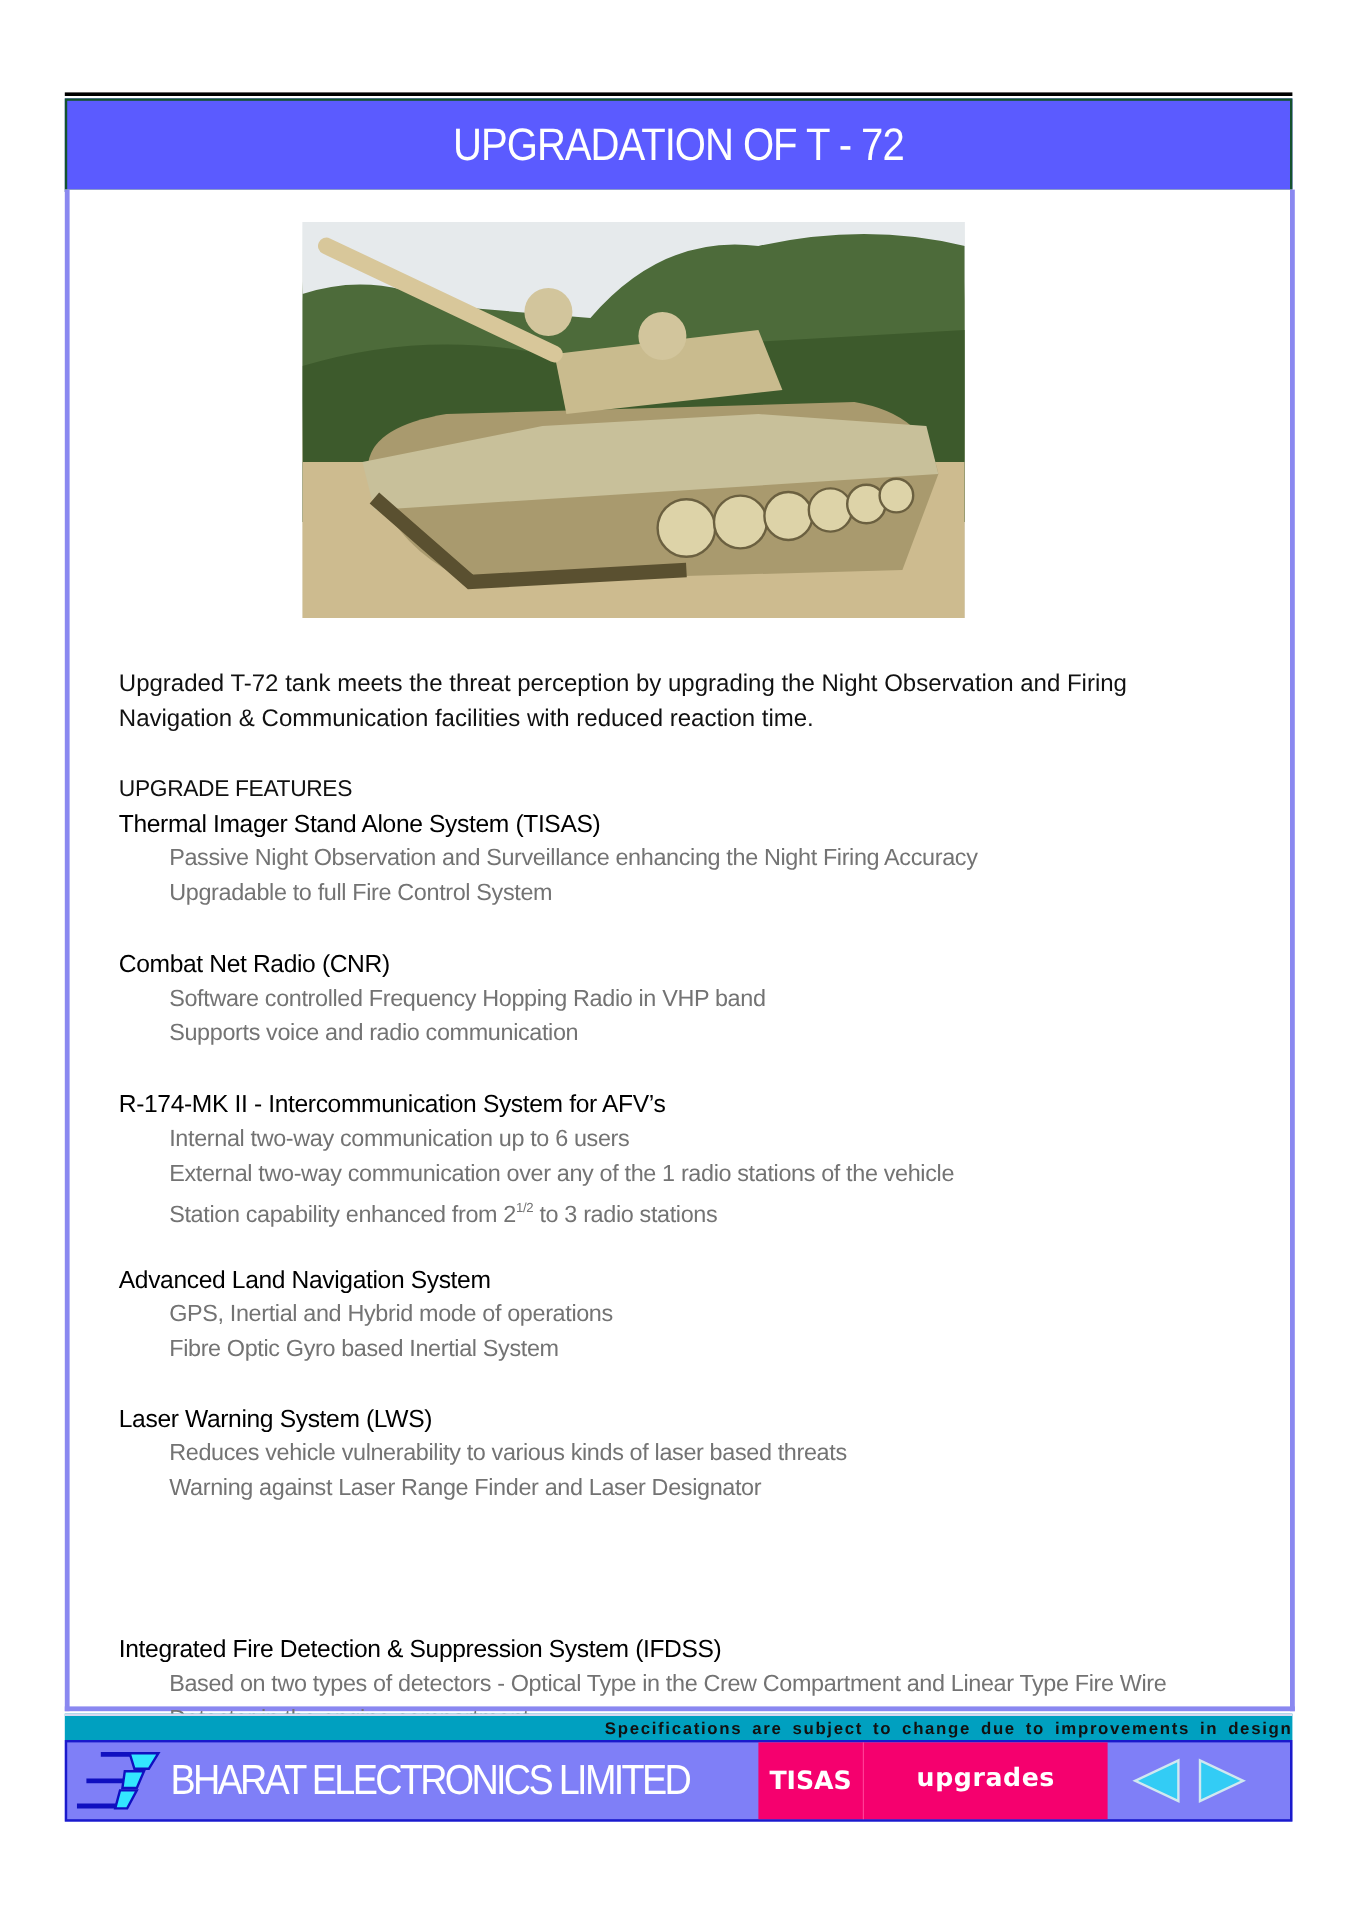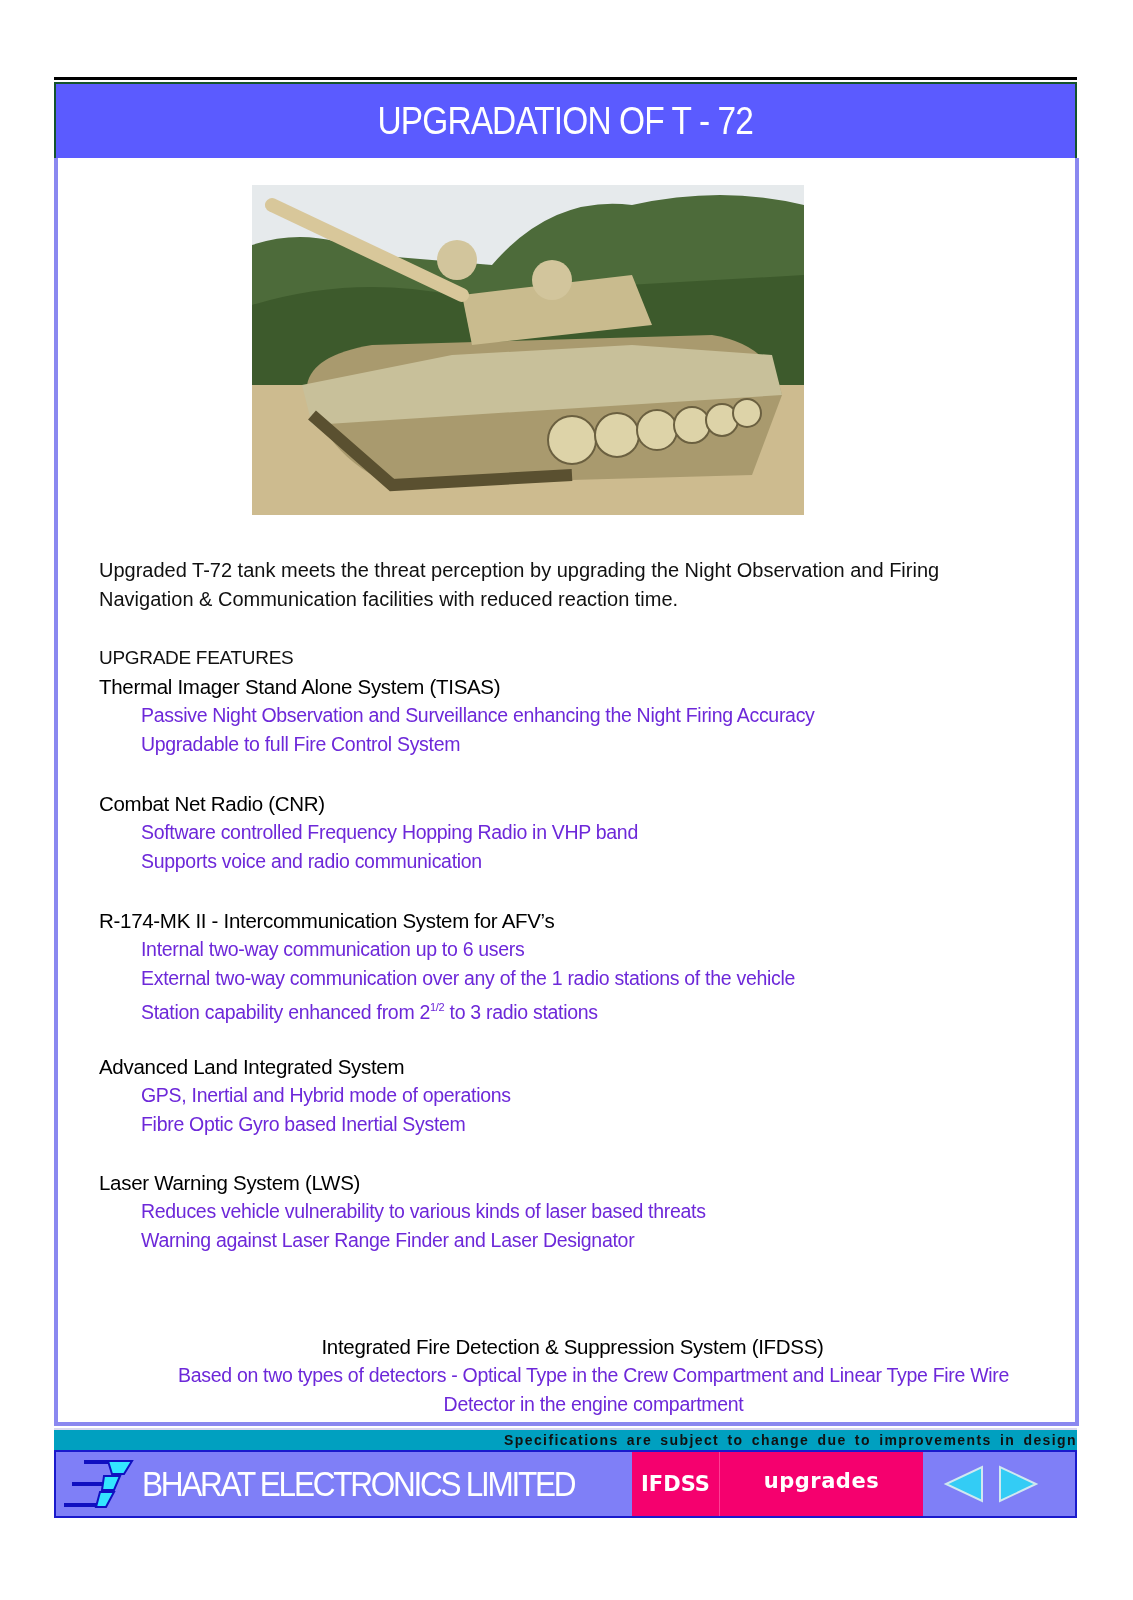--- a/index.html
+++ b/index.html
@@ -28,21 +28,21 @@
     overflow:hidden;
   }
   .tank-photo svg { width:100%; height:100%; display:block; }
   .text-block {
     position:absolute; left:45px; color:#111;
     font-size:20px; line-height:29px; transform-origin:left top;
   }
   .intro { top:398px; width:940px; }
   .section { position:absolute; left:45px; }
   .sec-head { font-size:20.5px; color:#000; line-height:29px; white-space:nowrap; letter-spacing:-0.3px; }
-  .sec-item { font-size:19.5px; color:#6d28d9; line-height:29px; padding-left:42px; white-space:nowrap; letter-spacing:-0.3px; }
+  .sec-item { font-size:19.5px; color:#737373; line-height:29px; padding-left:42px; white-space:nowrap; letter-spacing:-0.3px; }
   .sec-item.wrap { white-space:normal; width:905px; }
   sup { font-size:11px; vertical-align:8px; }
   .teal-band {
     position:absolute; left:54px; top:1428px; width:1023px; height:20px;
     background:#00a0c0; border-top:2px solid #d8d8f0;
     display:flex; align-items:center; justify-content:flex-end;
   }
   .disclaimer { font-size:14px; font-weight:bold; color:#111; letter-spacing:1.4px; word-spacing:3px; }
   .footer {
     position:absolute; left:54px; top:1450px; width:1019px; height:64px;
@@ -115,51 +115,51 @@
 </div>
 
 <div class="section" style="left:99px; top:906px;">
   <div class="sec-head">R-174-MK II - Intercommunication System for AFV’s</div>
   <div class="sec-item">Internal two-way communication up to 6 users</div>
   <div class="sec-item">External two-way communication over any of the 1 radio stations of the vehicle</div>
   <div class="sec-item"><span>Station capability enhanced from 2</span><sup>1/2</sup><span> to 3 radio stations</span></div>
 </div>
 
 <div class="section" style="left:99px; top:1052px;">
-  <div class="sec-head">Advanced Land Integrated System</div>
+  <div class="sec-head">Advanced Land Navigation System</div>
   <div class="sec-item">GPS, Inertial and Hybrid mode of operations</div>
   <div class="sec-item">Fibre Optic Gyro based Inertial System</div>
 </div>
 
 <div class="section" style="left:99px; top:1168px;">
   <div class="sec-head">Laser Warning System (LWS)</div>
   <div class="sec-item">Reduces vehicle vulnerability to various kinds of laser based threats</div>
   <div class="sec-item">Warning against Laser Range Finder and Laser Designator</div>
 </div>
 
-<div class="section" style="left:99px; top:1332px;text-align:center;">
+<div class="section" style="left:99px; top:1360px;">
   <div class="sec-head">Integrated Fire Detection &amp; Suppression System (IFDSS)</div>
   <div class="sec-item wrap">Based on two types of detectors - Optical Type in the Crew Compartment and Linear Type Fire Wire Detector in the engine compartment</div>
 </div>
 
 <div class="teal-band">
   <span class="disclaimer">Specifications are subject to change due to improvements in design</span>
 </div>
 
 <div class="footer">
   <svg class="logo" viewBox="0 0 72 52">
     <path d="M20 4 L60 4" stroke="#1010c0" stroke-width="4"></path>
     <path d="M8 26 L44 26" stroke="#1010c0" stroke-width="4"></path>
     <path d="M0 47 L34 47" stroke="#1010c0" stroke-width="4"></path>
     <path d="M44 3 L68 3 L60 16 L48 16 Z" fill="#33e6ff" stroke="#1010c0" stroke-width="2"></path>
     <path d="M40 18 L56 18 L50 32 L38 32 Z" fill="#33e6ff" stroke="#1010c0" stroke-width="2"></path>
     <path d="M36 34 L50 34 L42 49 L32 49 Z" fill="#33e6ff" stroke="#1010c0" stroke-width="2"></path>
   </svg>
   <span class="company">BHARAT ELECTRONICS LIMITED</span>
-  <div class="btn btn-quit">IFDSS</div>
+  <div class="btn btn-quit">TISAS</div>
   <div class="btn btn-upgrades">upgrades</div>
   <svg class="nav-arrow arrow-prev" viewBox="0 0 44 40">
     <polygon points="40,3 40,37 4,20" fill="#33ccf5" stroke="#d0e8f0" stroke-width="2"></polygon>
   </svg>
   <svg class="nav-arrow arrow-next" viewBox="0 0 44 40">
     <polygon points="4,3 4,37 40,20" fill="#33ccf5" stroke="#d0e8f0" stroke-width="2"></polygon>
   </svg>
 </div>
 
 </body></html>

